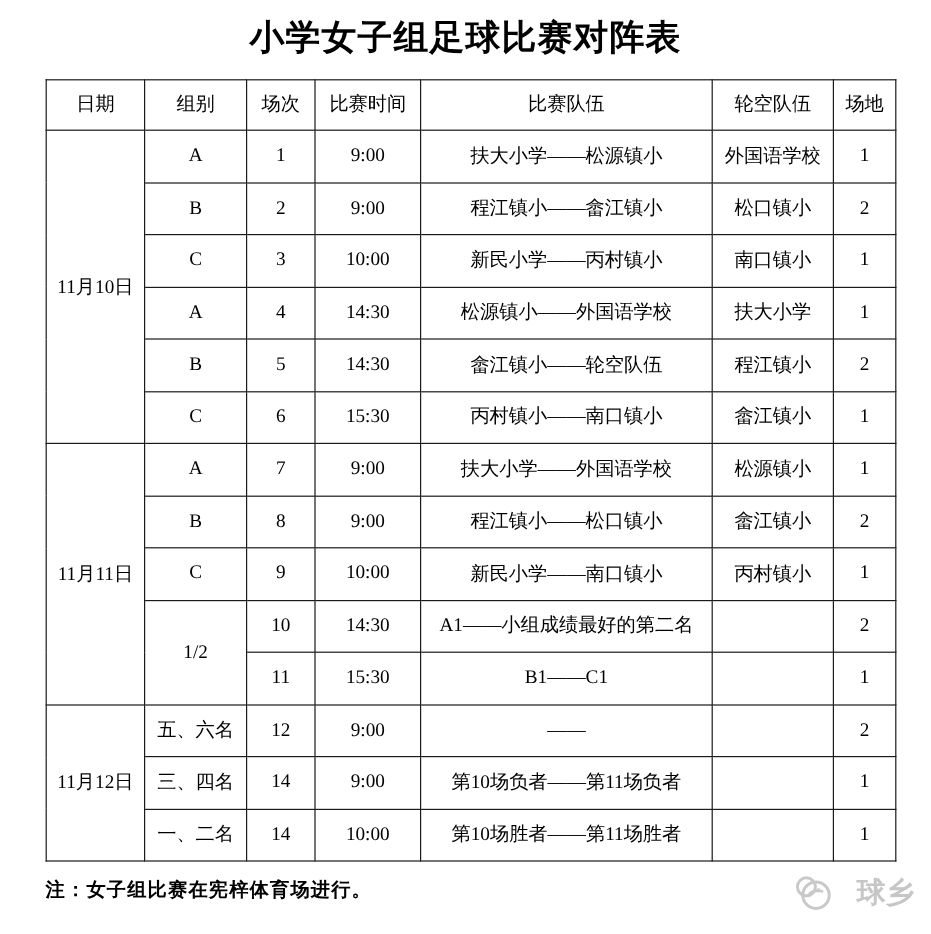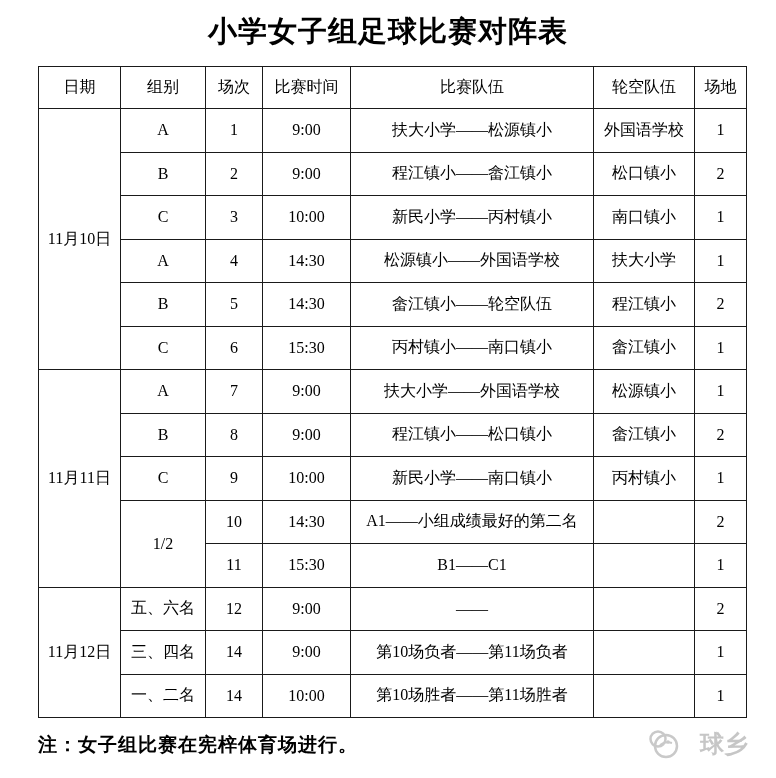--- a/index.html
+++ b/index.html
@@ -27,24 +27,24 @@
     border:1px solid #1a1a1a;
     text-align:center;vertical-align:middle;
     font-size:16px;font-weight:normal;
     padding:0 2px;
     overflow:hidden;white-space:nowrap;
   }
   .schedule thead tr{height:42px;}
   .schedule tbody tr{height:43.5px;}
   .note{
     position:absolute;left:38px;top:732px;margin:0;
-    font-size:19px;font-weight:bold;letter-spacing:1px;
+    font-size:16px;font-weight:bold;letter-spacing:1px;
   }
   .watermark{
-    position:absolute;right:28px;top:728px;
+    position:absolute;right:14px;top:728px;
     display:flex;align-items:center;gap:18px;
     color:#c6c6c6;
     font-size:24px;font-weight:bold;
     font-family:"Liberation Sans","DejaVu Sans",sans-serif;
     user-select:none;
   }
   .watermark svg{display:block;}
 </style>
 </head>
 <body>

